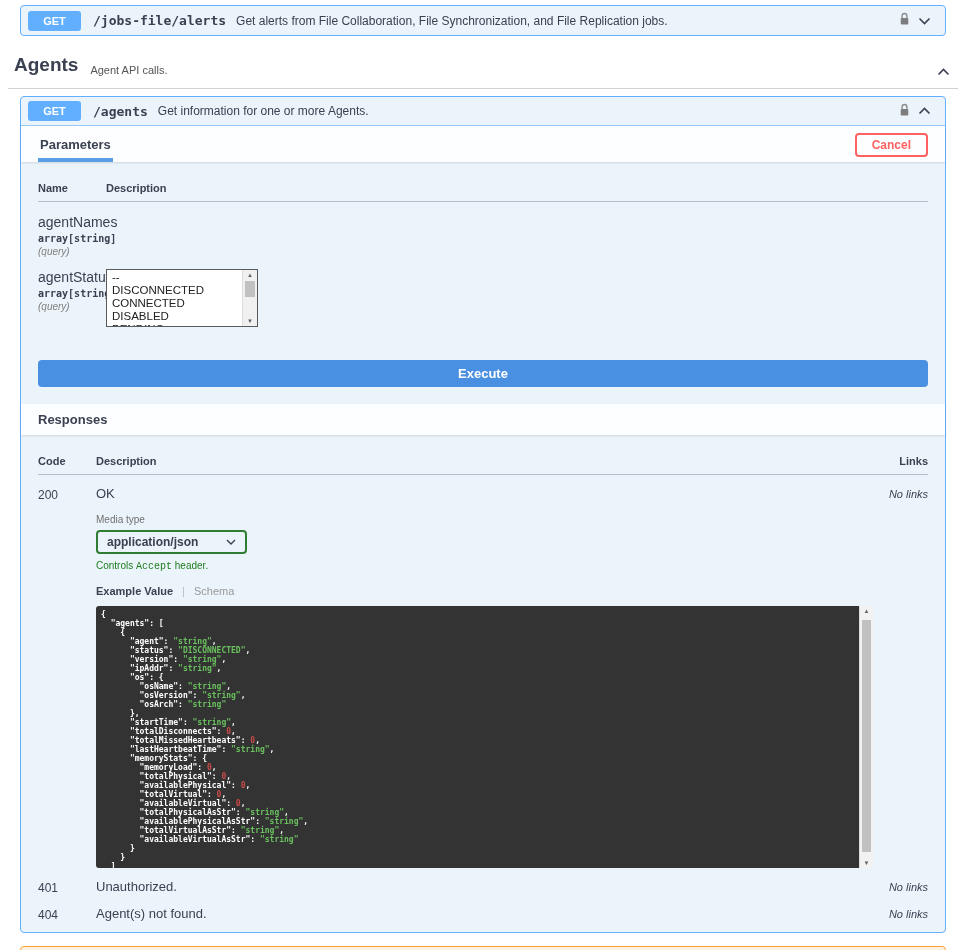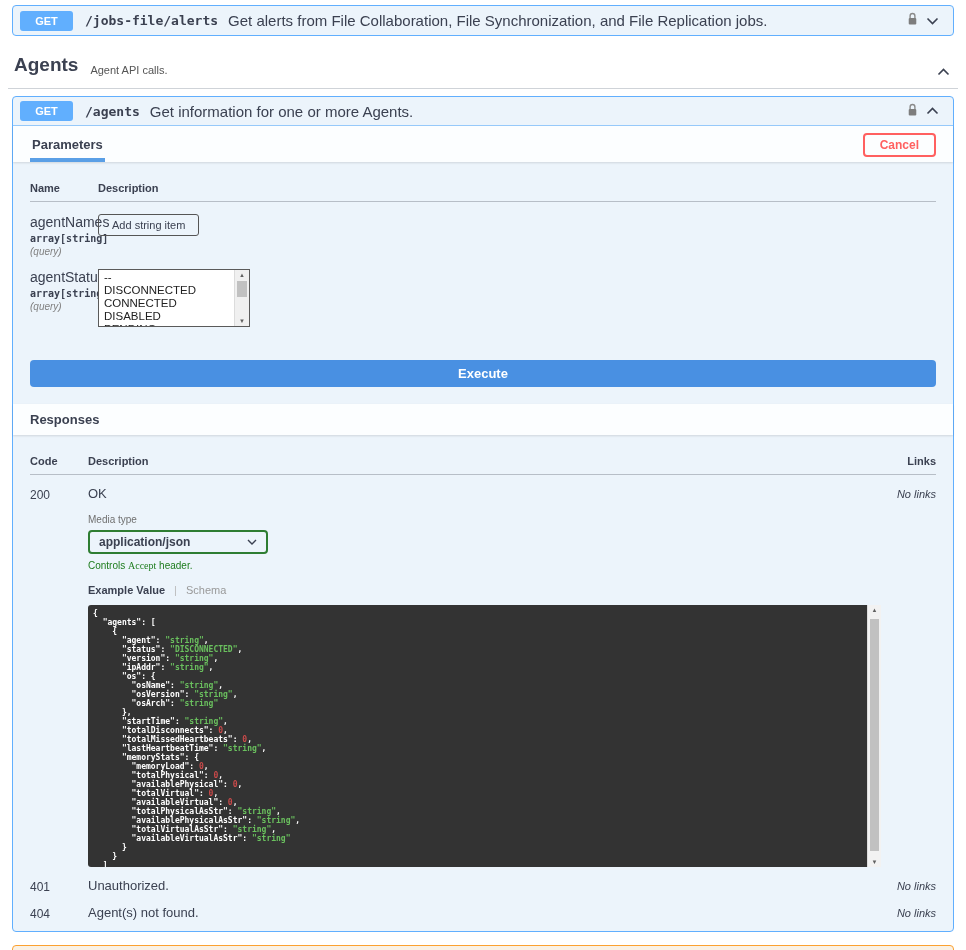--- a/index.html
+++ b/index.html
@@ -2,33 +2,33 @@
 <html><head>
 <meta charset="utf-8">
 <style>
   * { box-sizing: border-box; }
   html,body { margin:0; padding:0; }
   body {
     width:966px; height:950px; overflow:hidden;
     background:#ffffff; color:#3b4151;
     font-family:"Liberation Sans", sans-serif;
   }
-  .opblock { margin:0 12px; border-radius:4px; }
+  .opblock { margin:0 20px; border-radius:4px; }
   .opblock.get { border:1px solid #61affe; background:#ecf4fb; }
   .opblock.put { border:1px solid #fca130; background:#faf1e4; }
   .opblock.top { margin-top:5px; }
   .opblock-summary { display:flex; align-items:center; padding:4px 10px 4px 7px; cursor:pointer; min-height:29px; }
   .opblock.is-open > .opblock-summary { border-bottom:1px solid rgba(97,175,254,.6); }
   .method-badge {
     width:53px; text-align:center; padding:4px 0; border-radius:3px;
     font-size:11px; font-weight:bold; color:#fff; flex:none;
   }
   .get .method-badge { background:#61affe; }
   .endpoint-path { font-family:"DejaVu Sans Mono", monospace; font-weight:bold; font-size:13px; color:#3b4151; margin-left:12px; }
-  .endpoint-desc { font-size:15px; color:#3b4151; margin-left:10px; }
+  .endpoint-desc { font-size:12px; color:#3b4151; margin-left:10px; }
   .summary-spacer { flex:1; }
   .icon-btn { background:none; border:none; padding:0 4px; cursor:pointer; display:flex; align-items:center; }
 
   
   .tag-header { display:flex; align-items:flex-end; margin:10px 8px 0 8px; padding:8px 4px 12px 6px; border-bottom:1px solid #cfd3d8; cursor:pointer; }
   .tag-title { font-size:19px; font-weight:bold; color:#3b4151; }
   .tag-desc { font-size:11px; color:#555; margin-left:12px; margin-top:3px; }
   .main-block { margin-top:7px; }
 
   
@@ -75,24 +75,24 @@
   .responses-inner { padding:14px 17px 10px 17px; }
   .resp-headers { display:grid; grid-template-columns:58px 1fr 55px; font-size:11px; font-weight:bold; color:#3b4151;
     padding:6px 0 7px 0; border-bottom:1px solid rgba(59,65,81,.3); }
   .resp-headers .links-h { text-align:right; }
   .resp-row { display:grid; grid-template-columns:58px 1fr 55px; margin-top:11px; }
   .resp-code { font-size:12px; color:#3b4151; padding-top:2px; }
   .resp-desc { font-size:13px; color:#3b4151; }
   .resp-links { font-size:11px; font-style:italic; color:#3b4151; text-align:right; white-space:nowrap; padding-top:2px; }
 
   .media-type-label { font-size:10px; color:#707070; margin-top:13px; }
-  .media-select { margin-top:5px; width:180px; display:flex; align-items:center; justify-content:space-between;
+  .media-select { margin-top:5px; width:151px; display:flex; align-items:center; justify-content:space-between;
     border:2px solid #2e7d32; border-radius:4px; padding:3px 9px; font-size:12px; font-weight:bold; color:#3b4151; cursor:pointer; background:transparent; }
   .accept-note { font-size:10px; color:#1d7c1d; margin-top:6px; }
-  .accept-note .code { font-family:Liberation Serif, serif; }
+  .accept-note .code { font-family:Liberation Mono, monospace; }
   .example-tabs { margin-top:13px; font-size:11px; }
   .example-tab { font-weight:bold; color:#3b4151; cursor:pointer; }
   .tab-sep { color:#bbb; margin:0 6px; }
   .schema-tab { color:#999; cursor:pointer; }
 
   .code-wrap { display:flex; margin-top:9px; width:100%; height:262px; }
   .code-pre { flex:1; margin:0; background:#333333; border-radius:3px 0 0 3px; overflow:hidden;
     font-family:"DejaVu Sans Mono", monospace; font-size:8px; line-height:9px; font-weight:bold;
     color:#ffffff; padding:4px 0 4px 5px; white-space:pre; }
   .tok-s { color:#6ac05e; }
@@ -176,23 +176,20 @@
     <div class="col-headers">
       <span>Name</span>
       <span>Description</span>
     </div>
 
     <div class="param-row">
       <div>
         <div class="param-name">agentNames</div>
         <div class="param-type">array[string]</div>
         <div class="param-in">(query)</div>
-      </div>
-      <div>
-        <button class="add-item-btn">Add string item</button>
       </div>
     </div>
 
     <div class="param-row">
       <div>
         <div class="param-name">agentStatus</div>
         <div class="param-type">array[string]</div>
         <div class="param-in">(query)</div>
       </div>
       <div>

